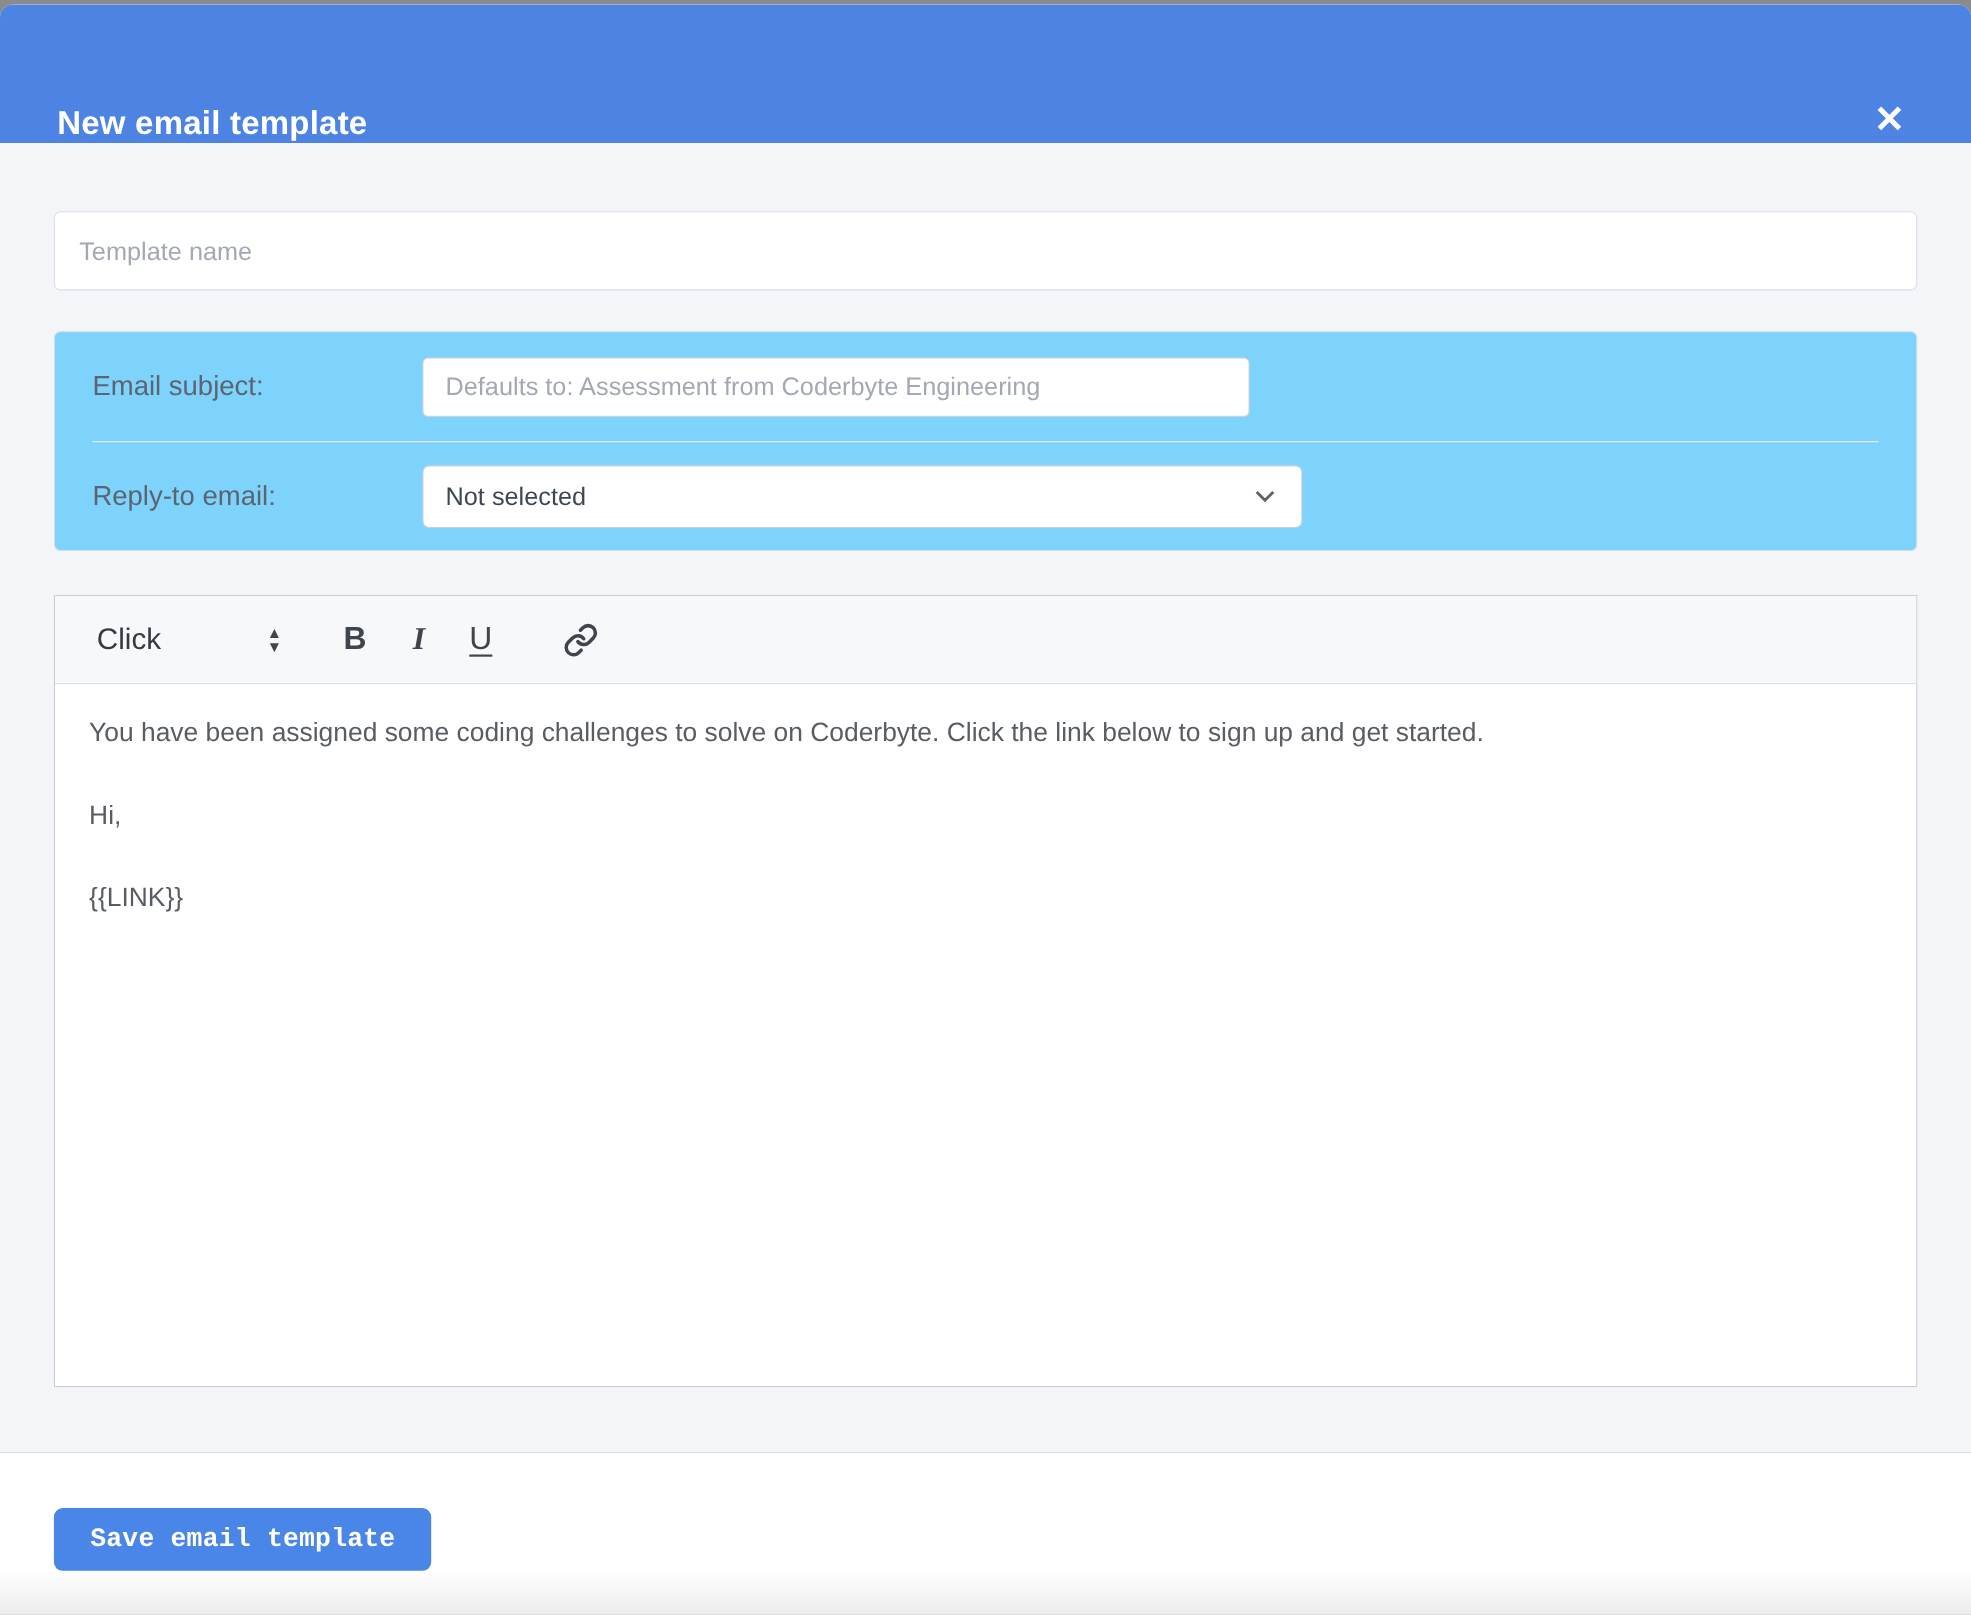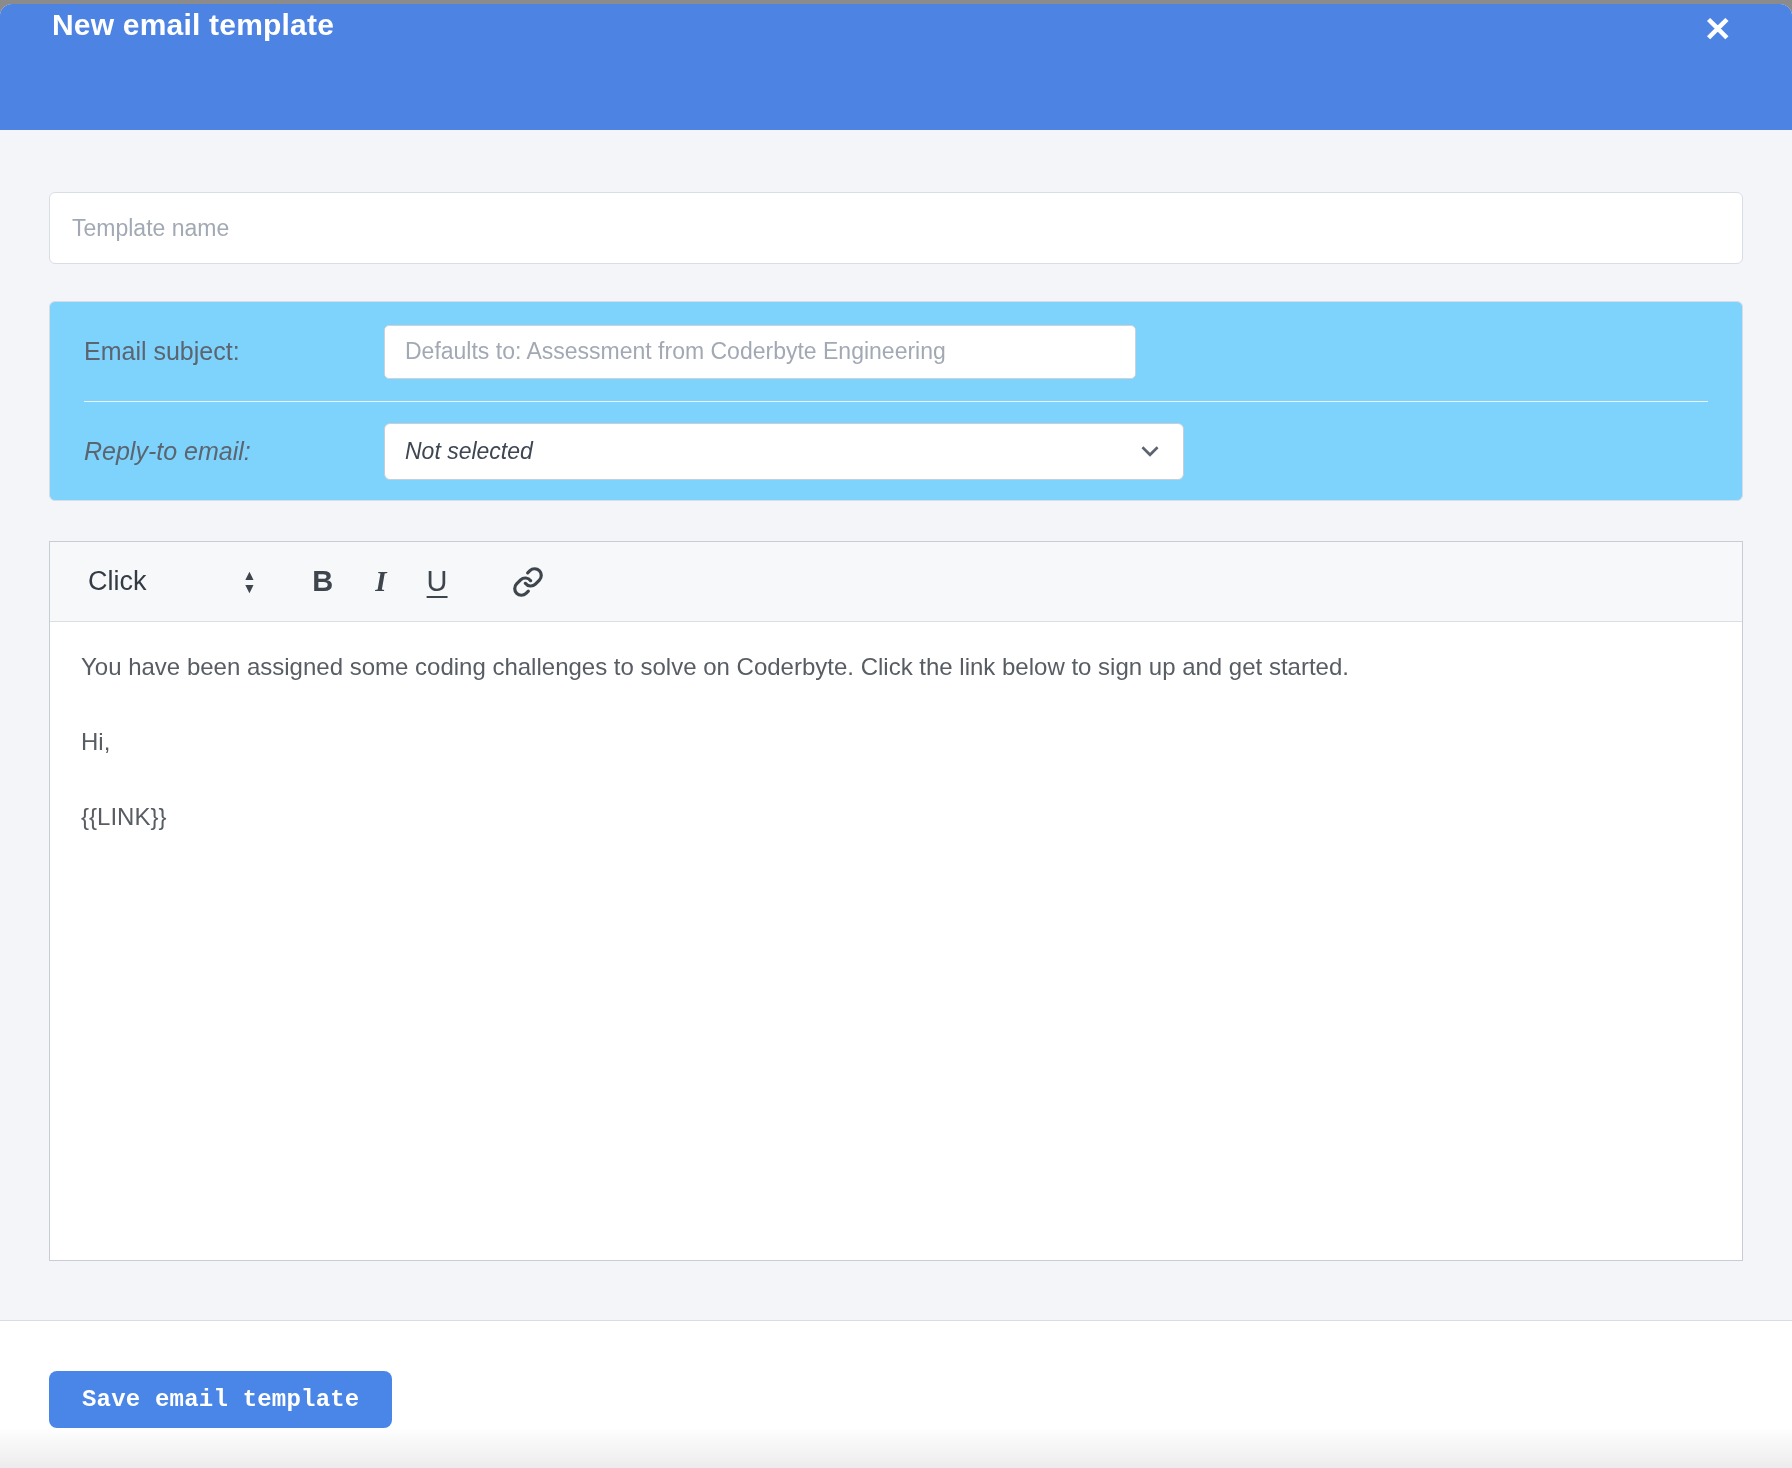--- a/index.html
+++ b/index.html
@@ -10,22 +10,22 @@
 
   .modal {
     position:absolute; top:4px; left:0; right:0; bottom:0;
     background:#f4f5f8; border-radius:12px 12px 0 0; overflow:hidden;
     display:flex; flex-direction:column;
   }
 
   
   .modal-header {
     height:126px; flex:0 0 126px;
-    display:flex; align-items:flex-start;
-    padding:4px 52px 0 52px;
+    display:flex; align-items:flex-end;
+    padding:16px 52px 0 52px;
   }
   .modal-title { color:#ffffff; font-size:30px; font-weight:bold; letter-spacing:.2px; }
   .close-btn {
     margin-left:auto; background:none; border:none; cursor:pointer;
     color:#ffffff; font-size:34px; font-weight:bold; line-height:1;
     padding:4px 8px;
   }
 
   
   .modal-body { padding:62px 49px 0 49px; }
@@ -37,21 +37,21 @@
     font-size:23px; color:#404040; padding:0 22px; outline:none;
   }
   .template-name-input::placeholder { color:#a2a9b4; }
 
   .settings-card {
     margin-top:37px; background:#7dd3fc;
     border:1px solid #d9dde5; border-radius:6px;
     padding:0 34px;
   }
   .settings-row { display:flex; align-items:center; min-height:99px; }
-  .settings-row + .settings-row { border-top:1px solid #edeff2;font-style:italic; }
+  .settings-row + .settings-row { border-top:1px solid #edeff2; }
   .field-label { width:300px; font-size:25px; color:#5c6470; }
 
   .subject-input {
     width:752px; height:54px;
     background:#ffffff; border:1px solid #ccd2dd; border-radius:5px;
     font-family:"Liberation Sans", sans-serif;
     font-size:23px; color:#3e4653; padding:0 20px; outline:none;
   }
   .subject-input::placeholder { color:#a2a9b4; }
 

